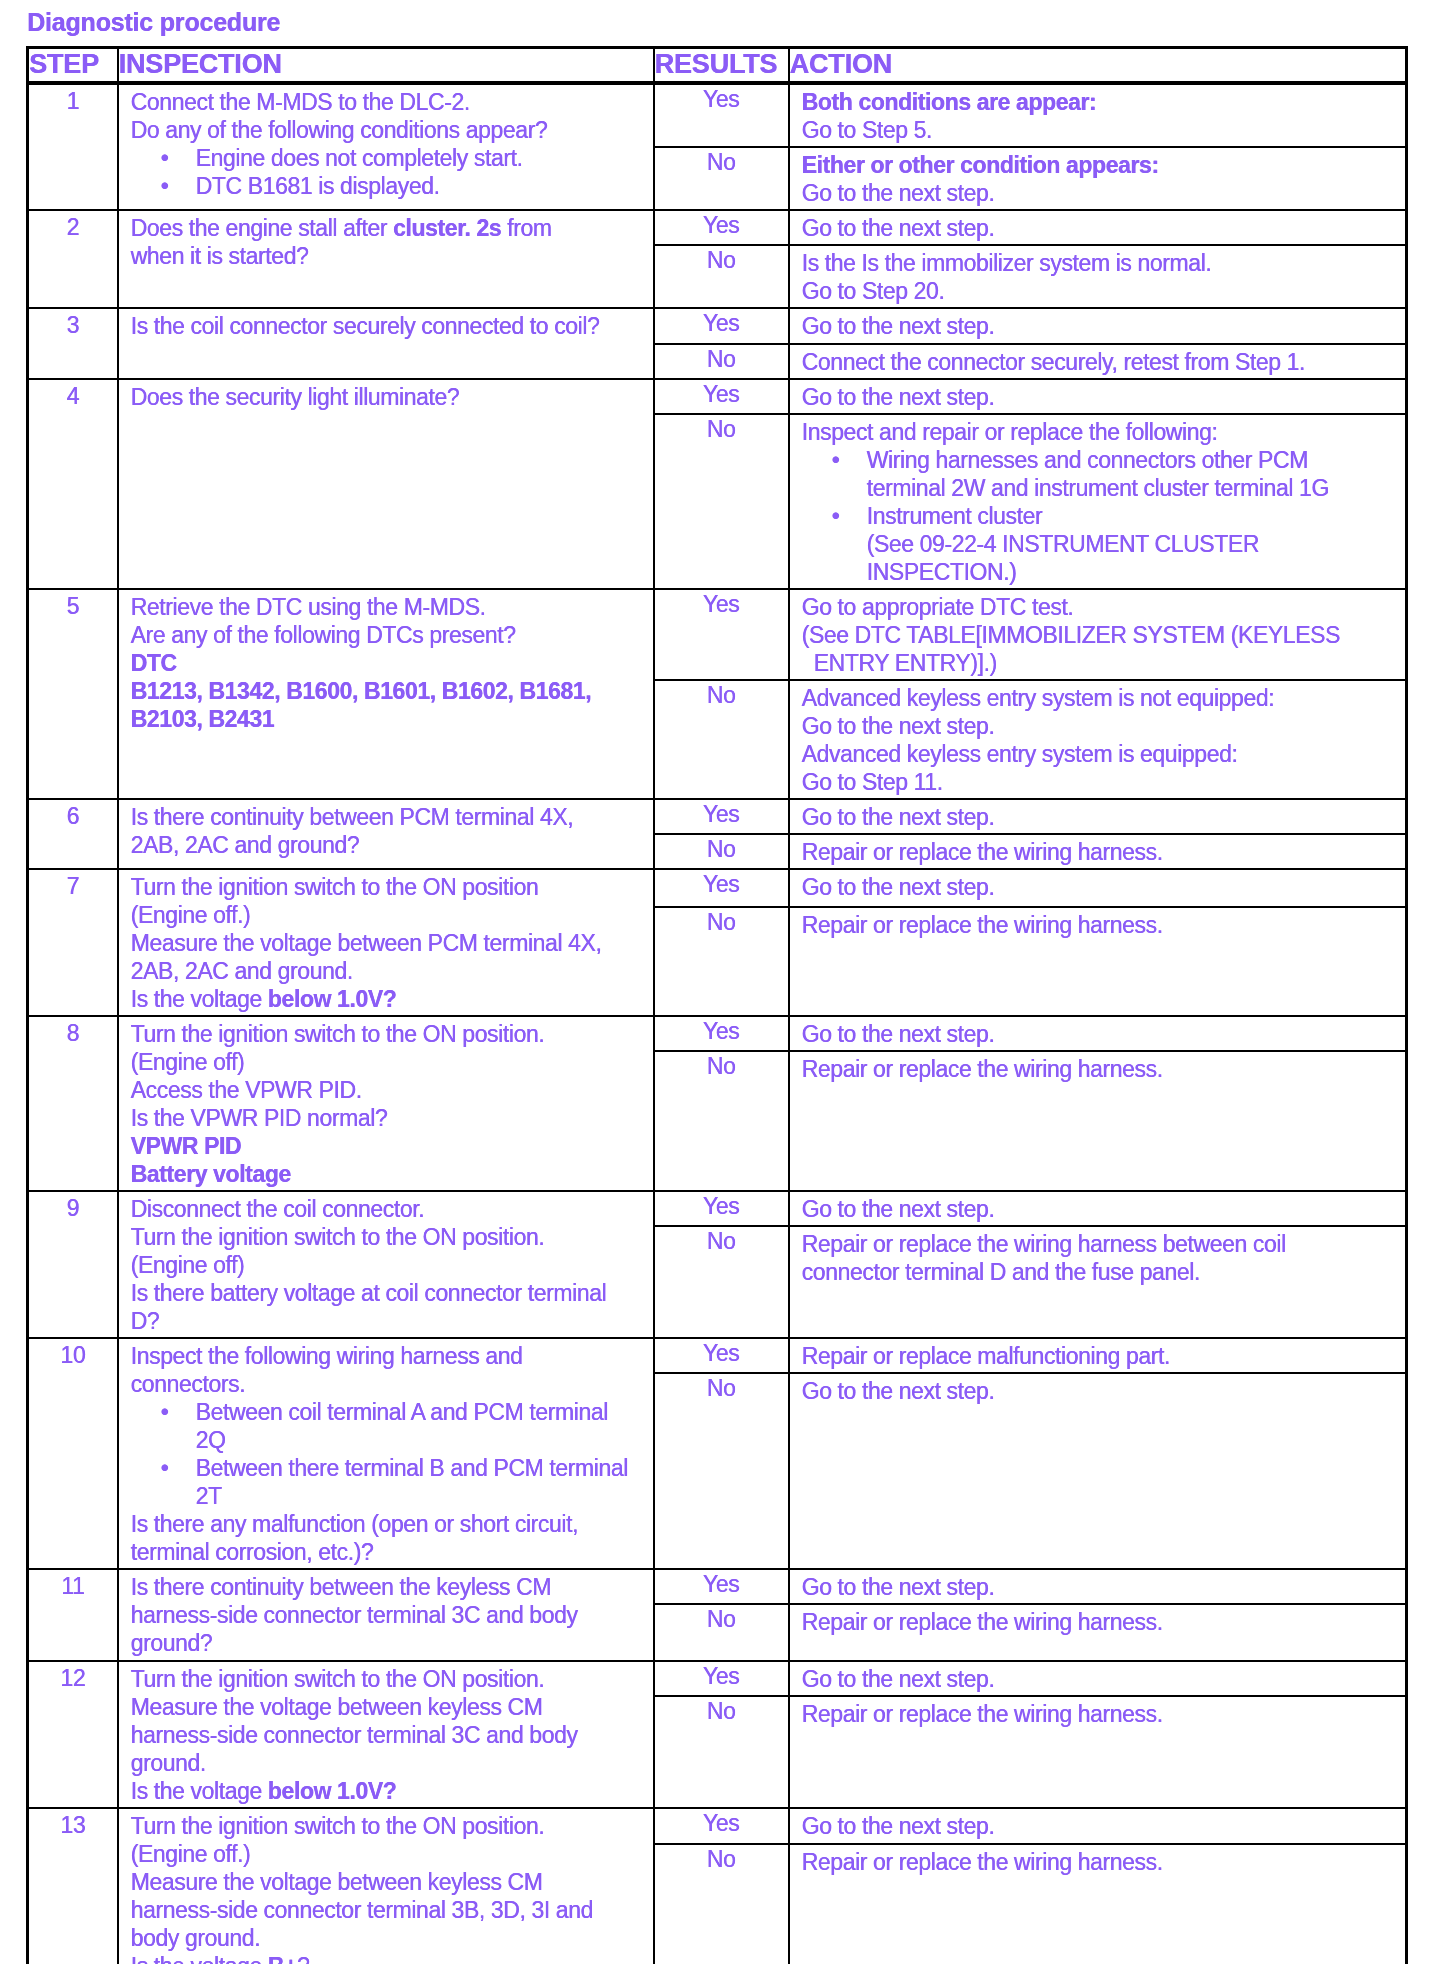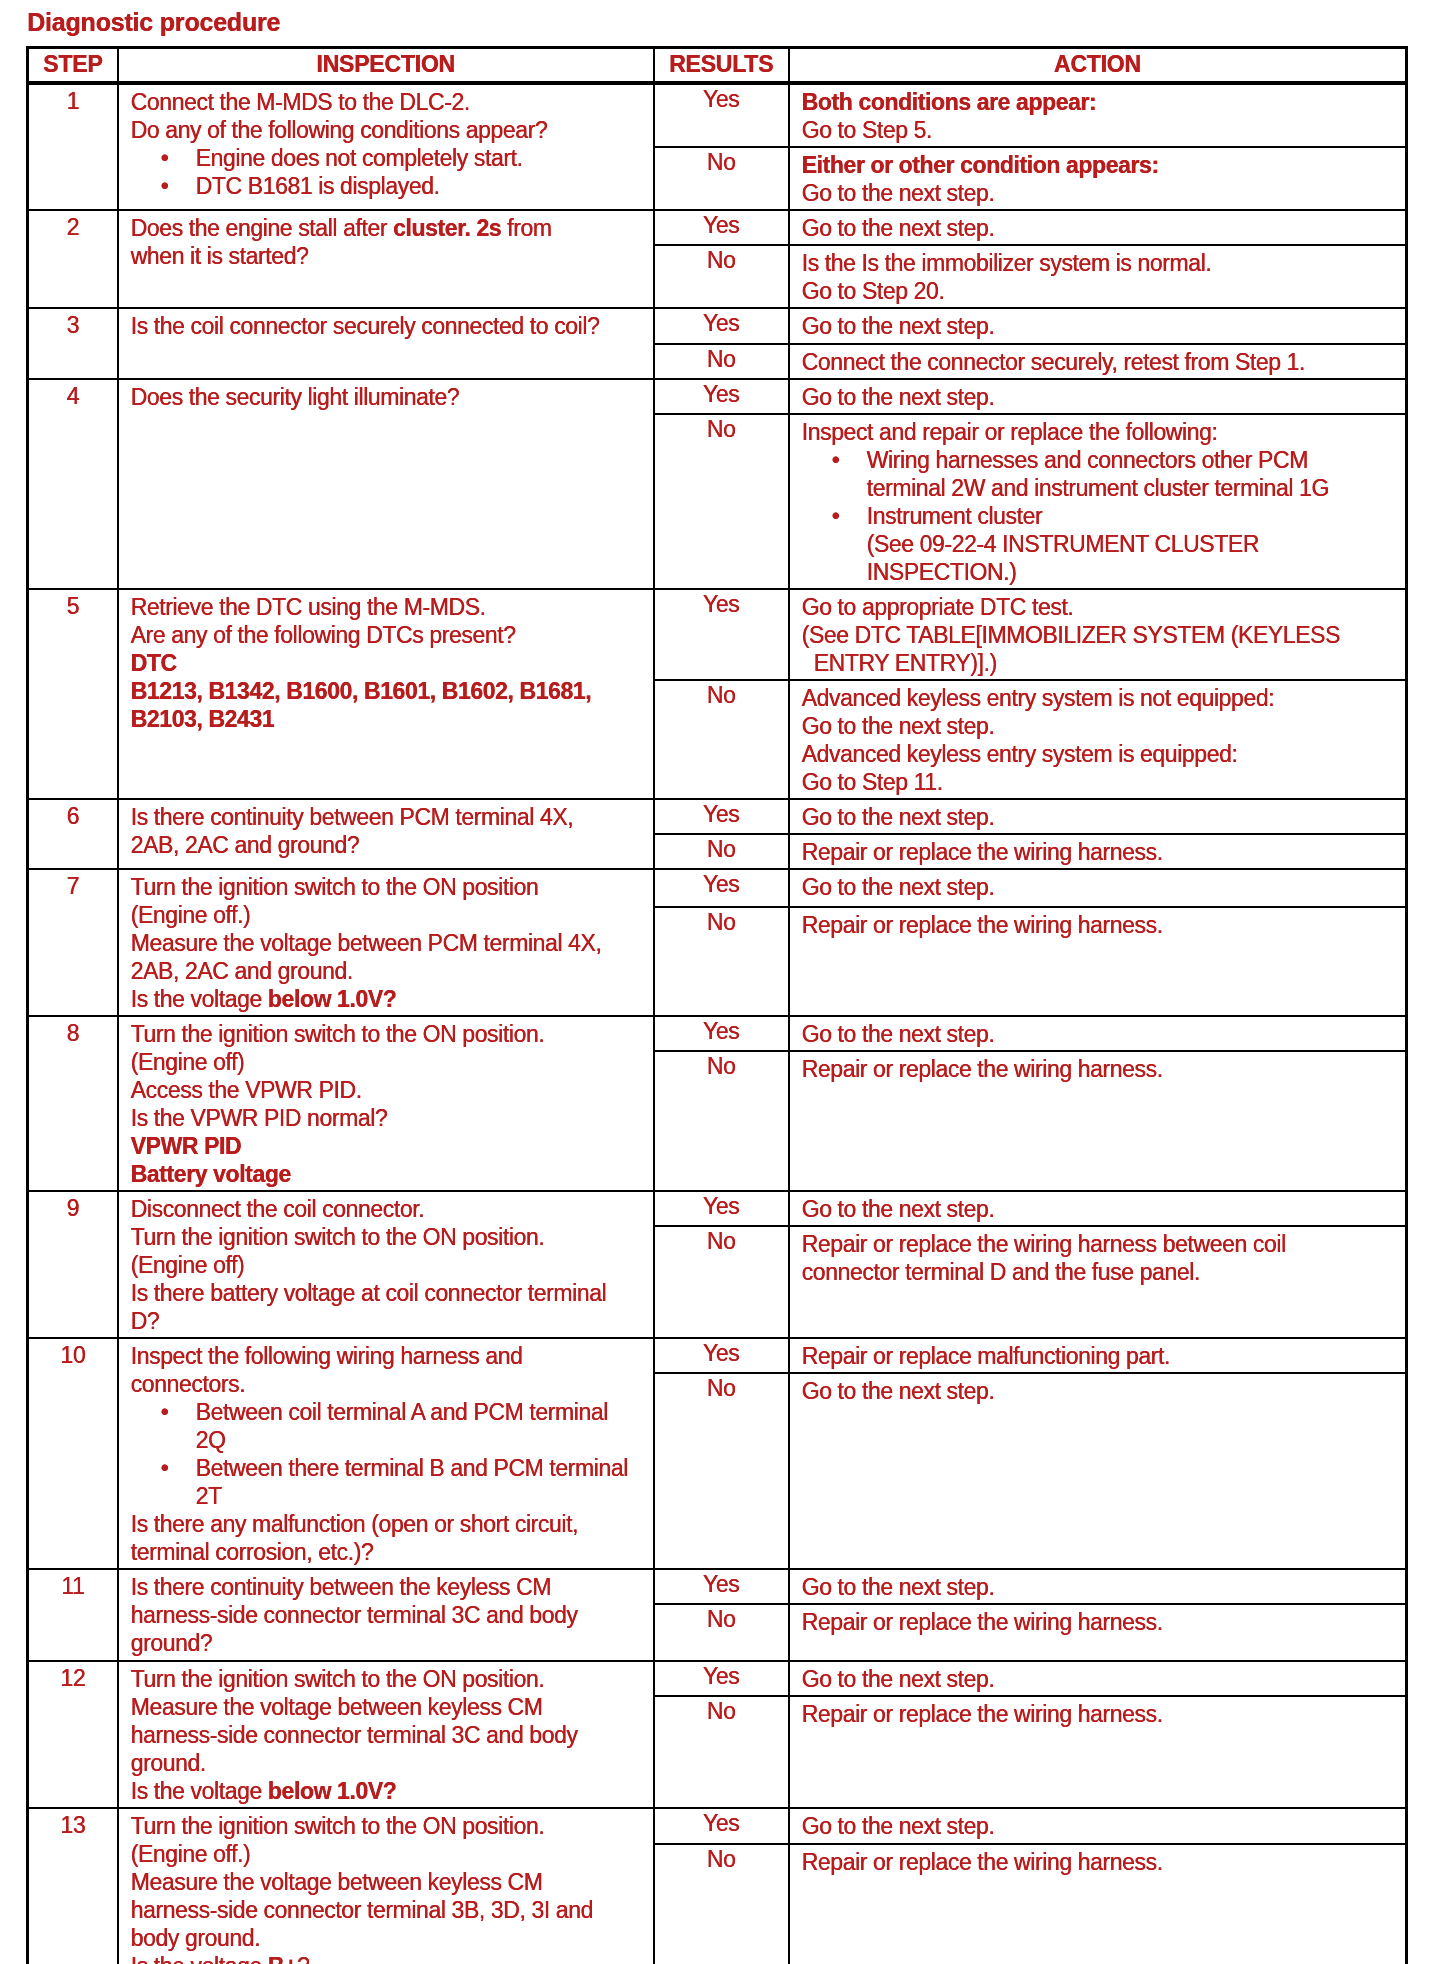--- a/index.html
+++ b/index.html
@@ -1,36 +1,36 @@
 <!DOCTYPE html>
 <html><head>
 <meta charset="utf-8">
 <style>
   * { margin:0; padding:0; box-sizing:border-box; }
   html,body { background:#ffffff; }
   .page {
-    position:relative; width:1440px; height:1964px; background:#fff; color:#b91c1c;
+    position:relative; width:1440px; height:1964px; background:#fff; color:#8b5cf6;
     font-family:"Liberation Sans", sans-serif; font-size:23px; letter-spacing:-0.4px;
     overflow:hidden;
   }
   .title {
     position:absolute; left:27px; top:8px; font-size:25px; font-weight:700;
     letter-spacing:-0.2px; text-shadow:0.5px 0 0 currentColor;
   }
   table.diag {
     position:absolute; left:26px; top:46px; width:1379px;
     border-collapse:collapse; table-layout:fixed; border:3px solid #000;
   }
   col.c-step { width:90px; }
   col.c-insp { width:536px; }
   col.c-res  { width:135px; }
   col.c-act  { width:618px; }
   th {
     border:2px solid #000; border-bottom:4px solid #000; height:35px;
-    font-size:23px; font-weight:700; text-align:center; vertical-align:middle;
+    font-size:27px; font-weight:700; text-align:left; vertical-align:middle;
     text-shadow:0.5px 0 0 currentColor; letter-spacing:-0.2px;
   }
   td { border:2px solid #000; vertical-align:top; }
   .step-cell   { text-align:center; padding-top:3px; text-shadow:0.4px 0 0 currentColor; }
   .result-cell { text-align:center; padding-top:1px; text-shadow:0.4px 0 0 currentColor; }
   .inspection-cell, .action-cell { padding:3px 11px 2px 12px; }
   .line { line-height:28px; white-space:nowrap; text-shadow:0.4px 0 0 currentColor; }
   .line .b { font-weight:700; }
   .line.bullet { padding-left:30px; }
   .line.hang   { padding-left:65px; }

